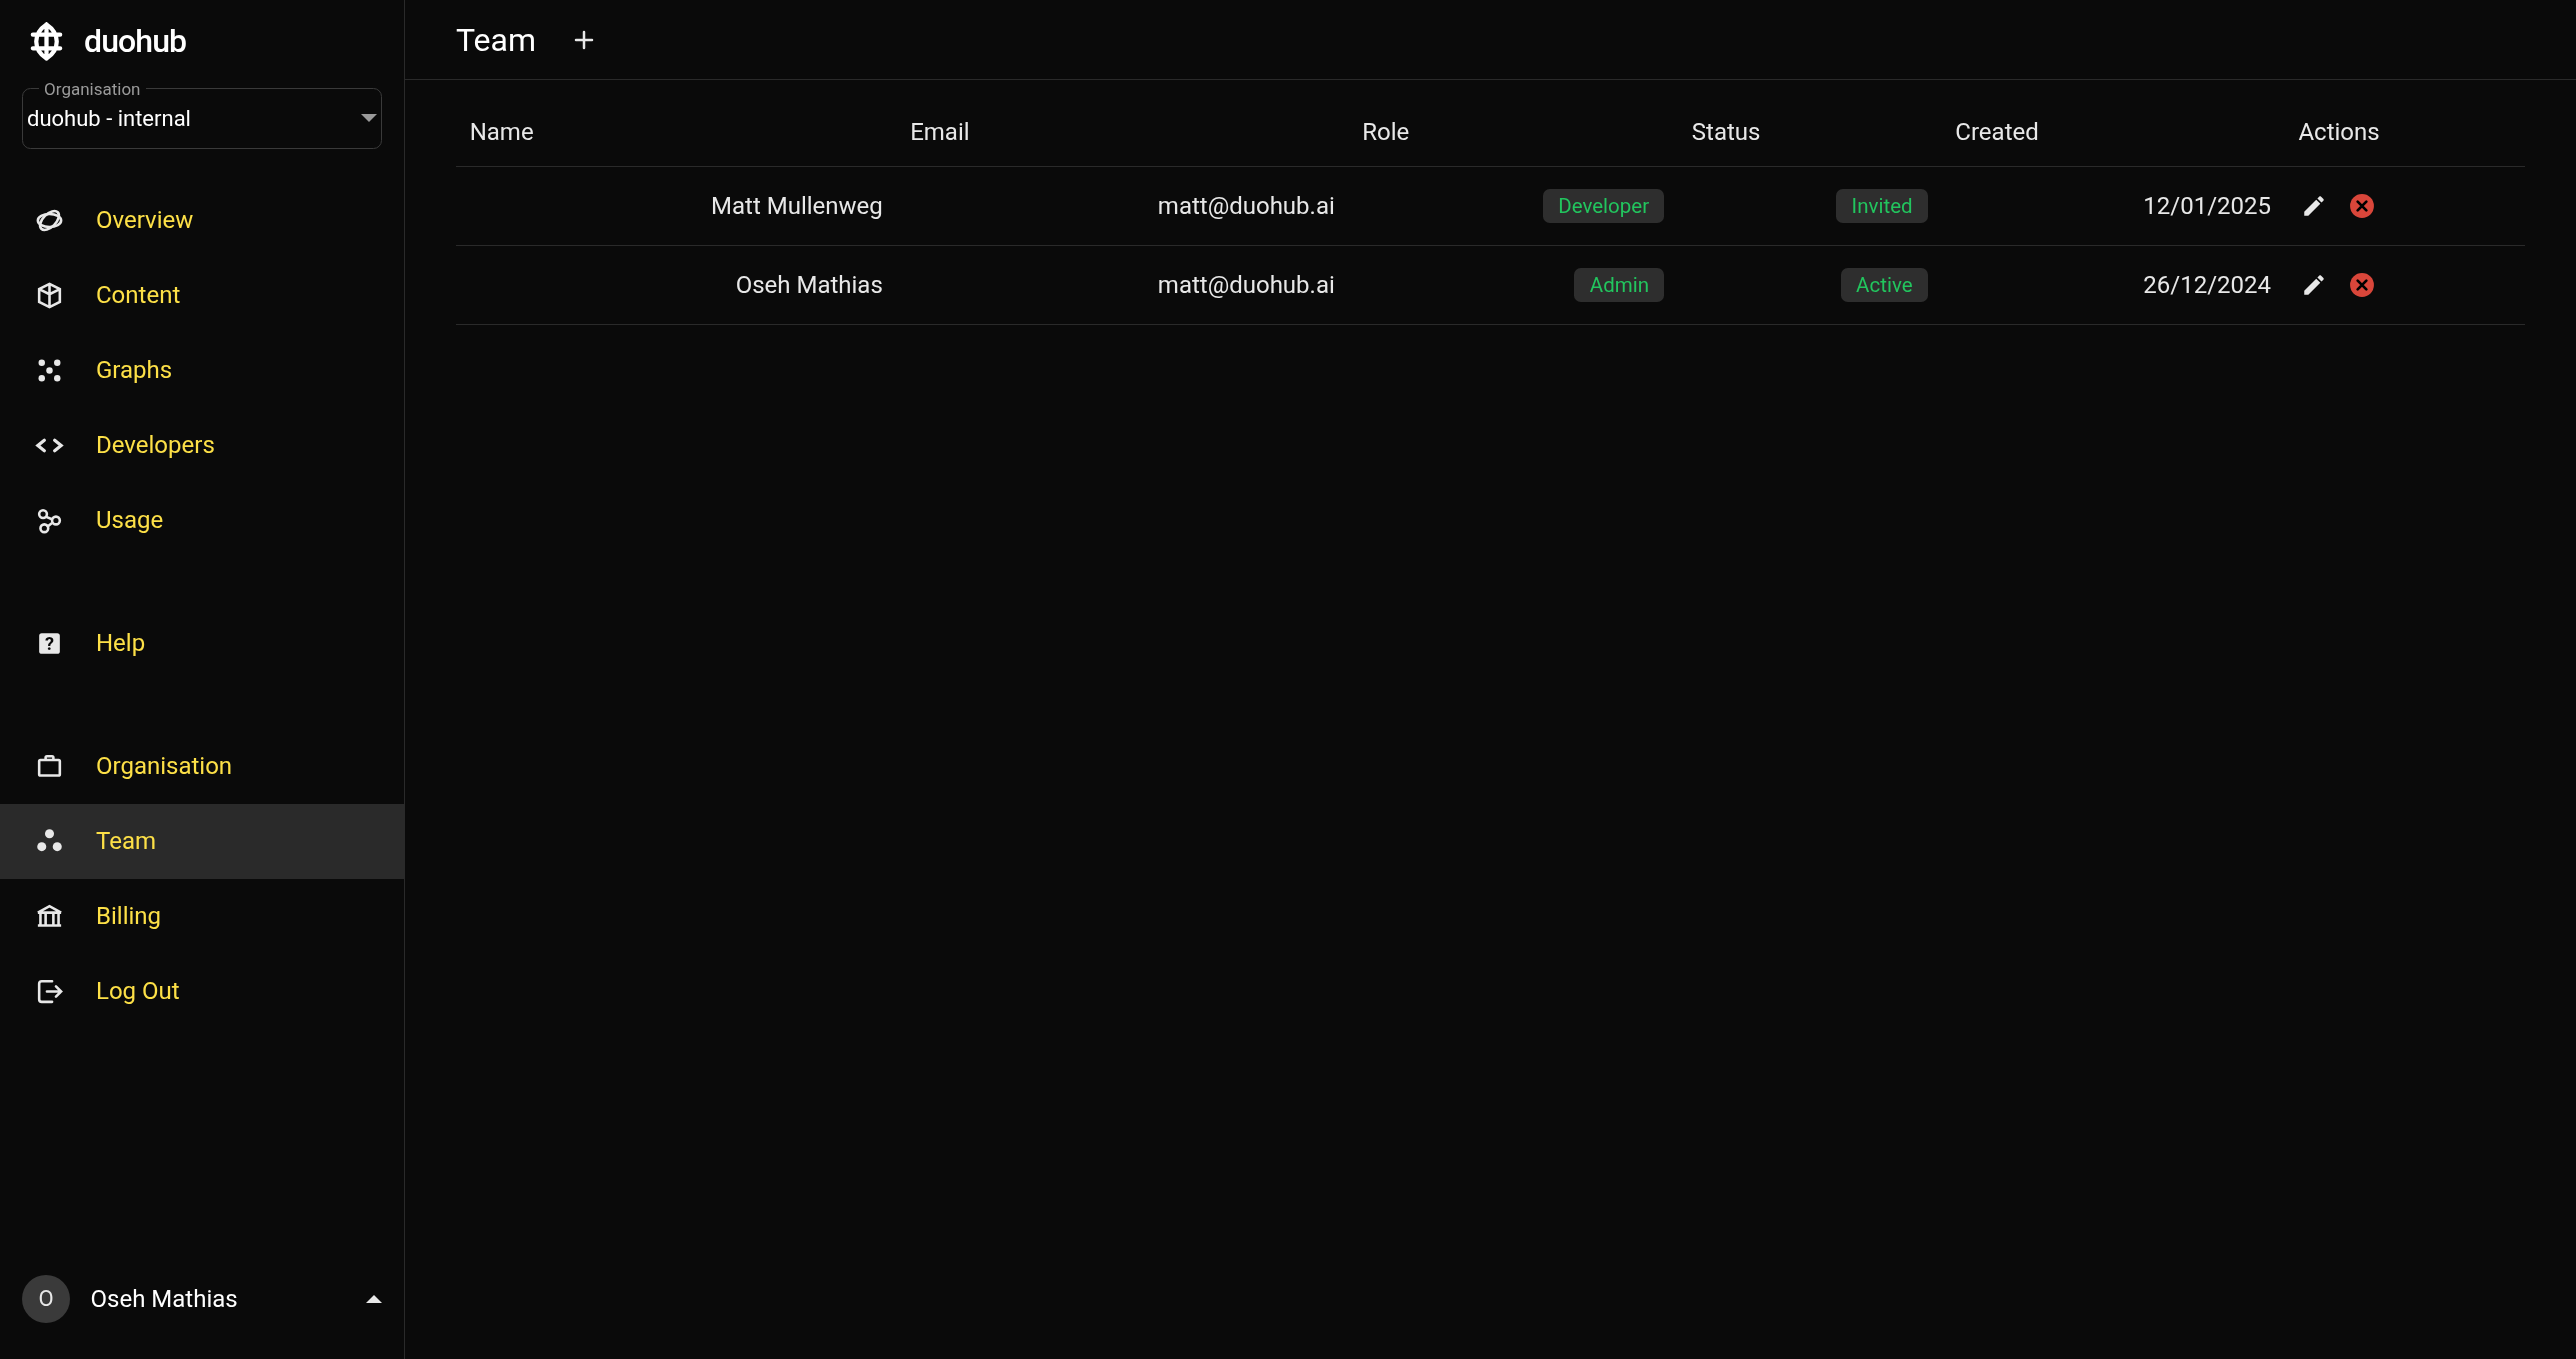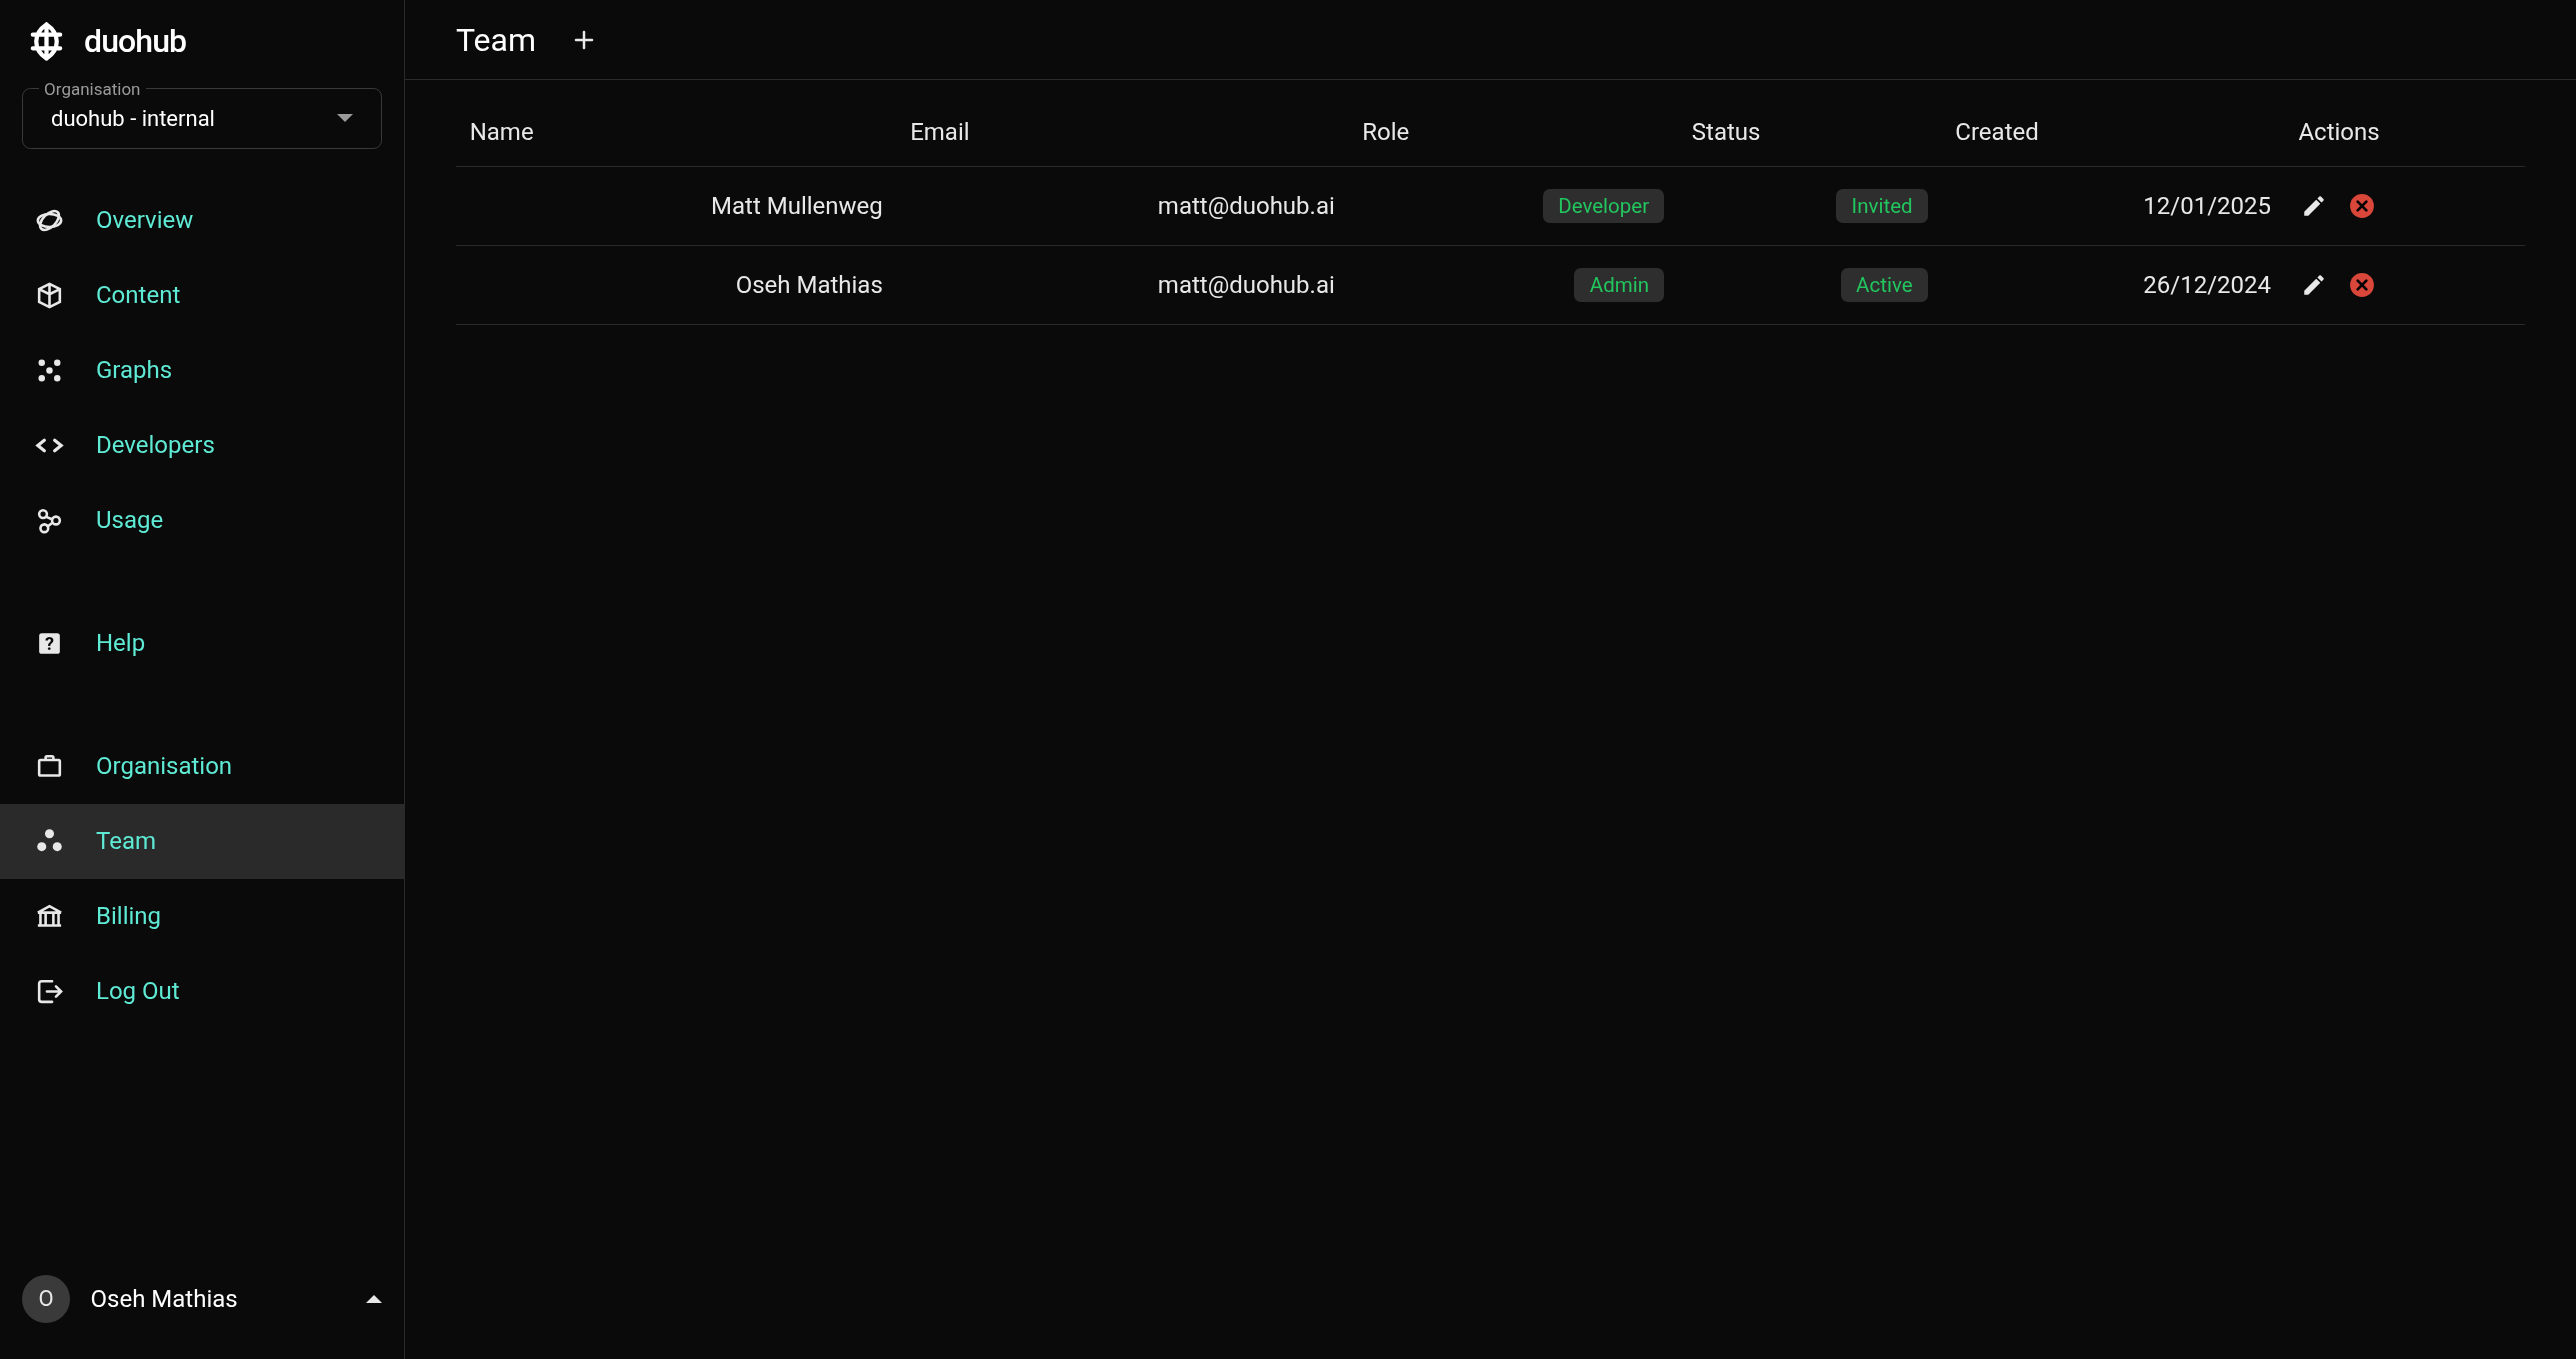--- a/index.html
+++ b/index.html
@@ -53,21 +53,21 @@
   font-size: 17px;
   color: #9a9a9a;
   background: #0a0a0a;
   padding: 0 5.1px;
 }
 .org-select {
   width: 100%;
   background: transparent;
   border: 0.9px solid #3a3a3a;
   border-radius: 8.5px;
-  padding: 17px 28px;
+  padding: 17px 4px;
   color: #ffffff;
   font-size: 22px;
   display: flex;
   align-items: center;
   justify-content: space-between;
   cursor: pointer;
 }
 .chev-down {
   width: 0;
   height: 0;
@@ -79,21 +79,21 @@
   display: flex;
   flex-direction: column;
 }
 .nav-item {
   display: flex;
   align-items: center;
   gap: 31px;
   padding: 22px 34px;
   cursor: pointer;
   font-size: 24px;
-  color: #5eead4;
+  color: #fde047;
 }
 .nav-item.active {
   background: #2a2a2a;
 }
 .nav-icon {
   width: 31px;
   height: 31px;
   display: flex;
   align-items: center;
   justify-content: center;

